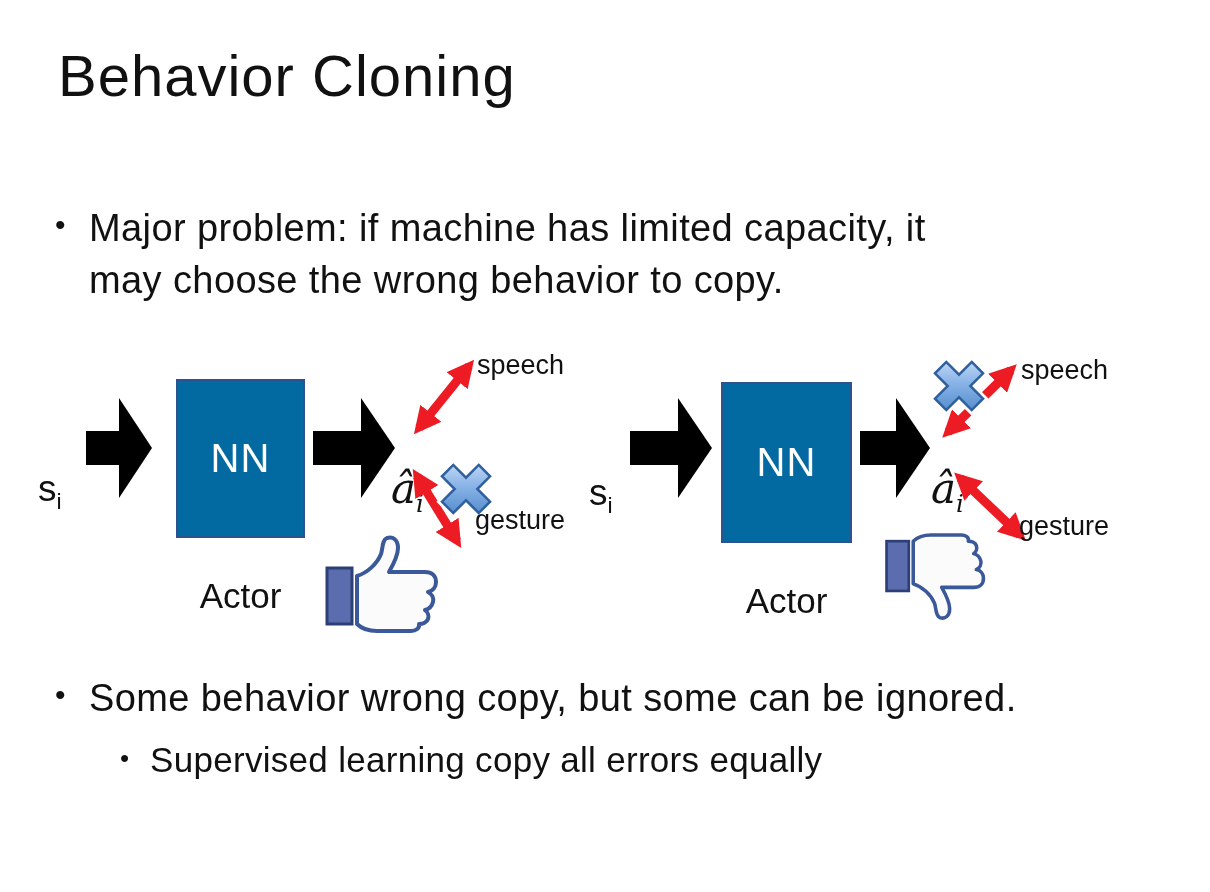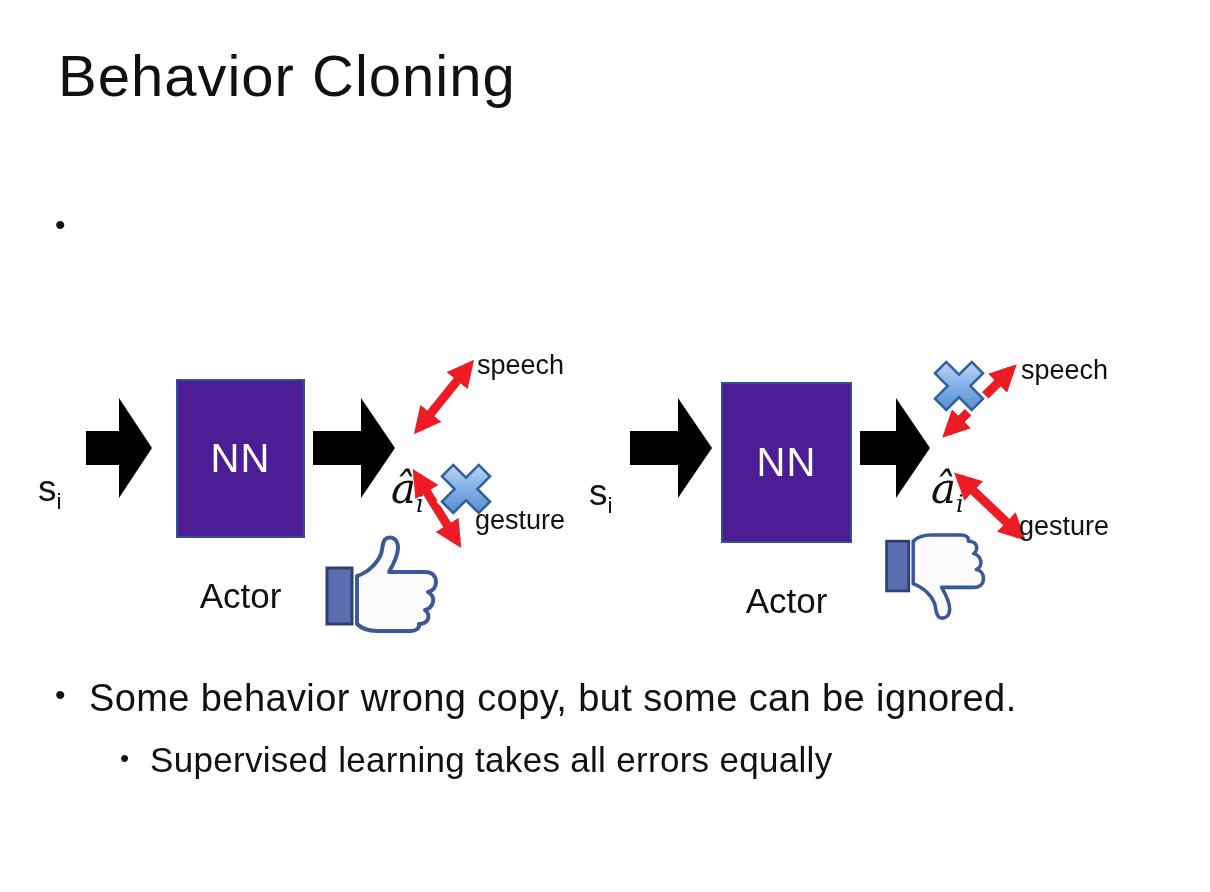--- a/index.html
+++ b/index.html
@@ -8,21 +8,21 @@
   .abs{position:absolute;}
   #title{left:58px;top:42px;font-size:58px;letter-spacing:1px;font-weight:400;color:#111;white-space:nowrap;}
   .bullet-row{display:flex;align-items:flex-start;white-space:nowrap;}
   .bullet-glyph{width:34px;flex:0 0 34px;font-size:30px;line-height:1.55;}
   .b1{left:55px;top:202px;font-size:38px;line-height:52px;letter-spacing:0.4px;}
   .b2{left:55px;top:672px;font-size:38px;line-height:52px;letter-spacing:0.4px;}
   .b2s{left:120px;top:736px;font-size:35px;line-height:48px;letter-spacing:0.3px;}
   .b2s .bullet-glyph{width:30px;flex:0 0 30px;font-size:26px;line-height:1.7;}
   .state-label{font-size:37px;white-space:nowrap;margin-top:36px;}
   .state-label sub{font-size:62%;}
-  .nn-box{display:flex;align-items:center;justify-content:center;background:#4c1d95;border:2px solid #2f528f;box-sizing:border-box;}
+  .nn-box{display:flex;align-items:center;justify-content:center;background:#0369a1;border:2px solid #2f528f;box-sizing:border-box;}
   .nn-text{color:#ffffff;font-size:40px;letter-spacing:1px;}
   .actor-label{font-size:35px;text-align:center;white-space:nowrap;margin-top:25px;}
   .ahat{font-family:"DejaVu Serif",serif;font-style:italic;font-size:42px;white-space:nowrap;margin-top:44px;}
   .ahat sub{font-size:58%;}
   .branch-label{font-size:27px;white-space:nowrap;}
   svg{display:block;overflow:visible;}
 </style>
 </head>
 <body>
 
@@ -43,21 +43,22 @@
         <path d="M34,92 V44 C44,41 54,32 58,22 C60,16 59,8 64,6 C70,4 75,8 75,16 C75,24 70,33 66,40 L102,40 C109,40 113,44 113,50 C113,55 110,59 105,60 C109,62 111,66 110,70 C109,74 106,77 102,78 C105,80 106,84 105,87 C104,90 100,92 96,92 C97,96 93,99 88,99 L54,99 C46,99 39,97 34,92 Z" fill="#fbfbfb" stroke="#3b5998" stroke-width="4" stroke-linejoin="round"></path>
       </g>
     </defs>
   </svg>
 
   <div class="abs" id="title">Behavior Cloning</div>
 
   <div class="abs bullet-row b1">
     <span class="bullet-glyph">•</span>
     <span>
-      <br>
+      <span>Major problem: if machine has limited capacity, it</span><br>
+      <span>may choose the wrong behavior to copy.</span>
     </span>
   </div>
 
   <div>
     <div class="abs state-label" style="left:38px;top:432px;">
       <span>s</span><sub>i</sub>
     </div>
 
     <svg class="abs" style="left:86px;top:398px;" width="66" height="100" viewBox="0 0 66 100">
       <rect x="0" y="33" width="33" height="34" fill="#000"></rect>
@@ -146,16 +147,16 @@
     </svg>
   </div>
 
   <div class="abs bullet-row b2">
     <span class="bullet-glyph">•</span>
     <span>Some behavior wrong copy, but some can be ignored.</span>
   </div>
 
   <div class="abs bullet-row b2s">
     <span class="bullet-glyph">•</span>
-    <span>Supervised learning takes all errors equally</span>
+    <span>Supervised learning copy all errors equally</span>
   </div>
 
 </div>
 
 </body></html>

